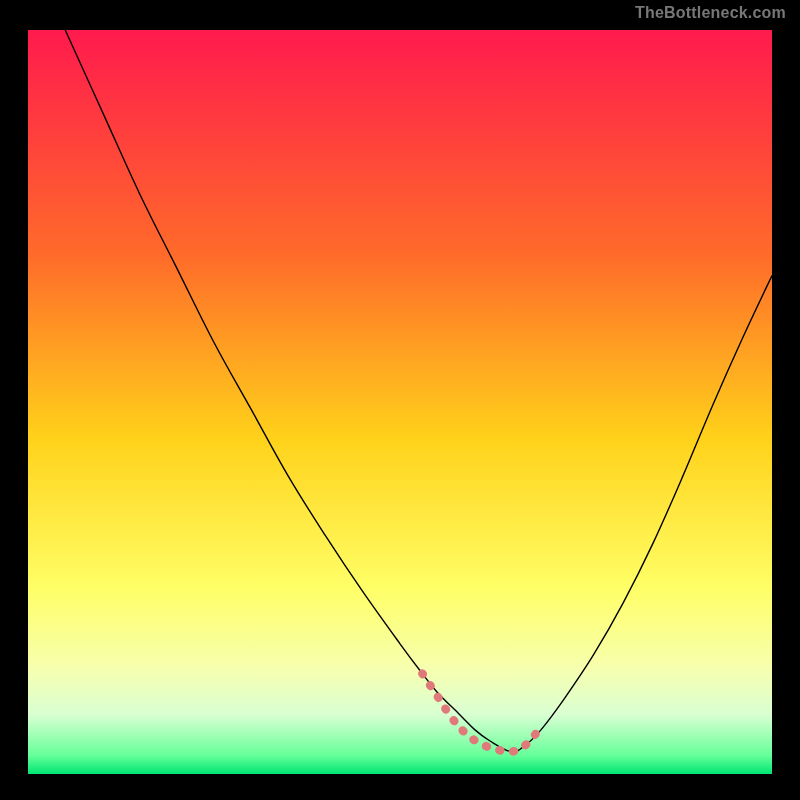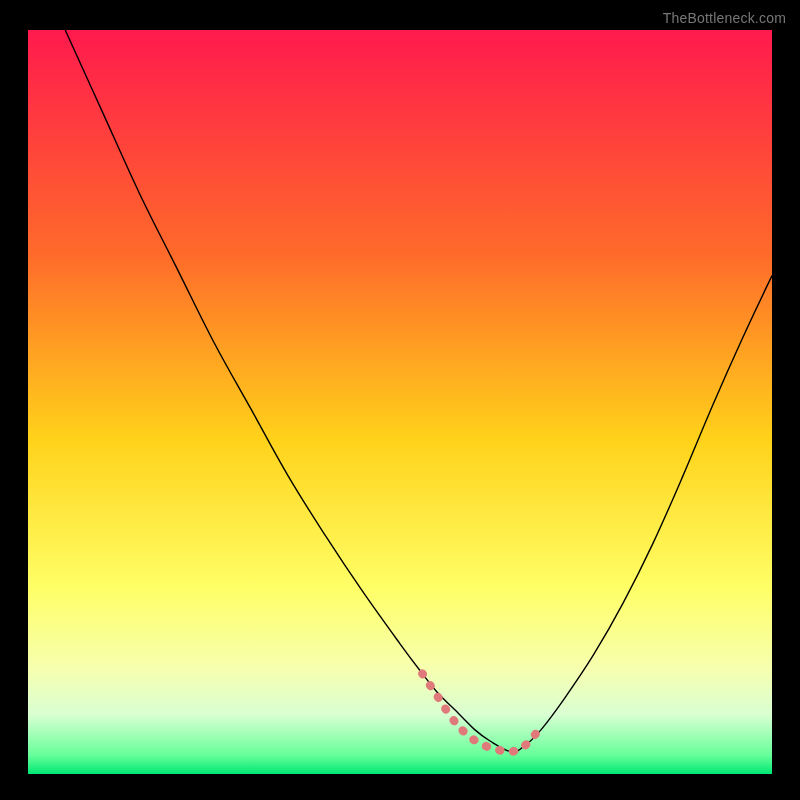--- a/index.html
+++ b/index.html
@@ -14,26 +14,26 @@
   .frame {
     position: absolute;
     left: 0;
     top: 0;
     width: 800px;
     height: 800px;
     background: #000;
   }
   .watermark {
     position: absolute;
-    top: 10px;
+    top: 4px;
     right: 14px;
     color: #777;
-    font-size: 14px;
+    font-size: 16px;
     letter-spacing: 0.2px;
-    font-weight: 400;
+    font-weight: 700;
   }
   .plot-wrap {
     position: absolute;
     left: 28px;
     top: 30px;
     width: 744px;
     height: 744px;
   }
   svg { display: block; }
 </style>

